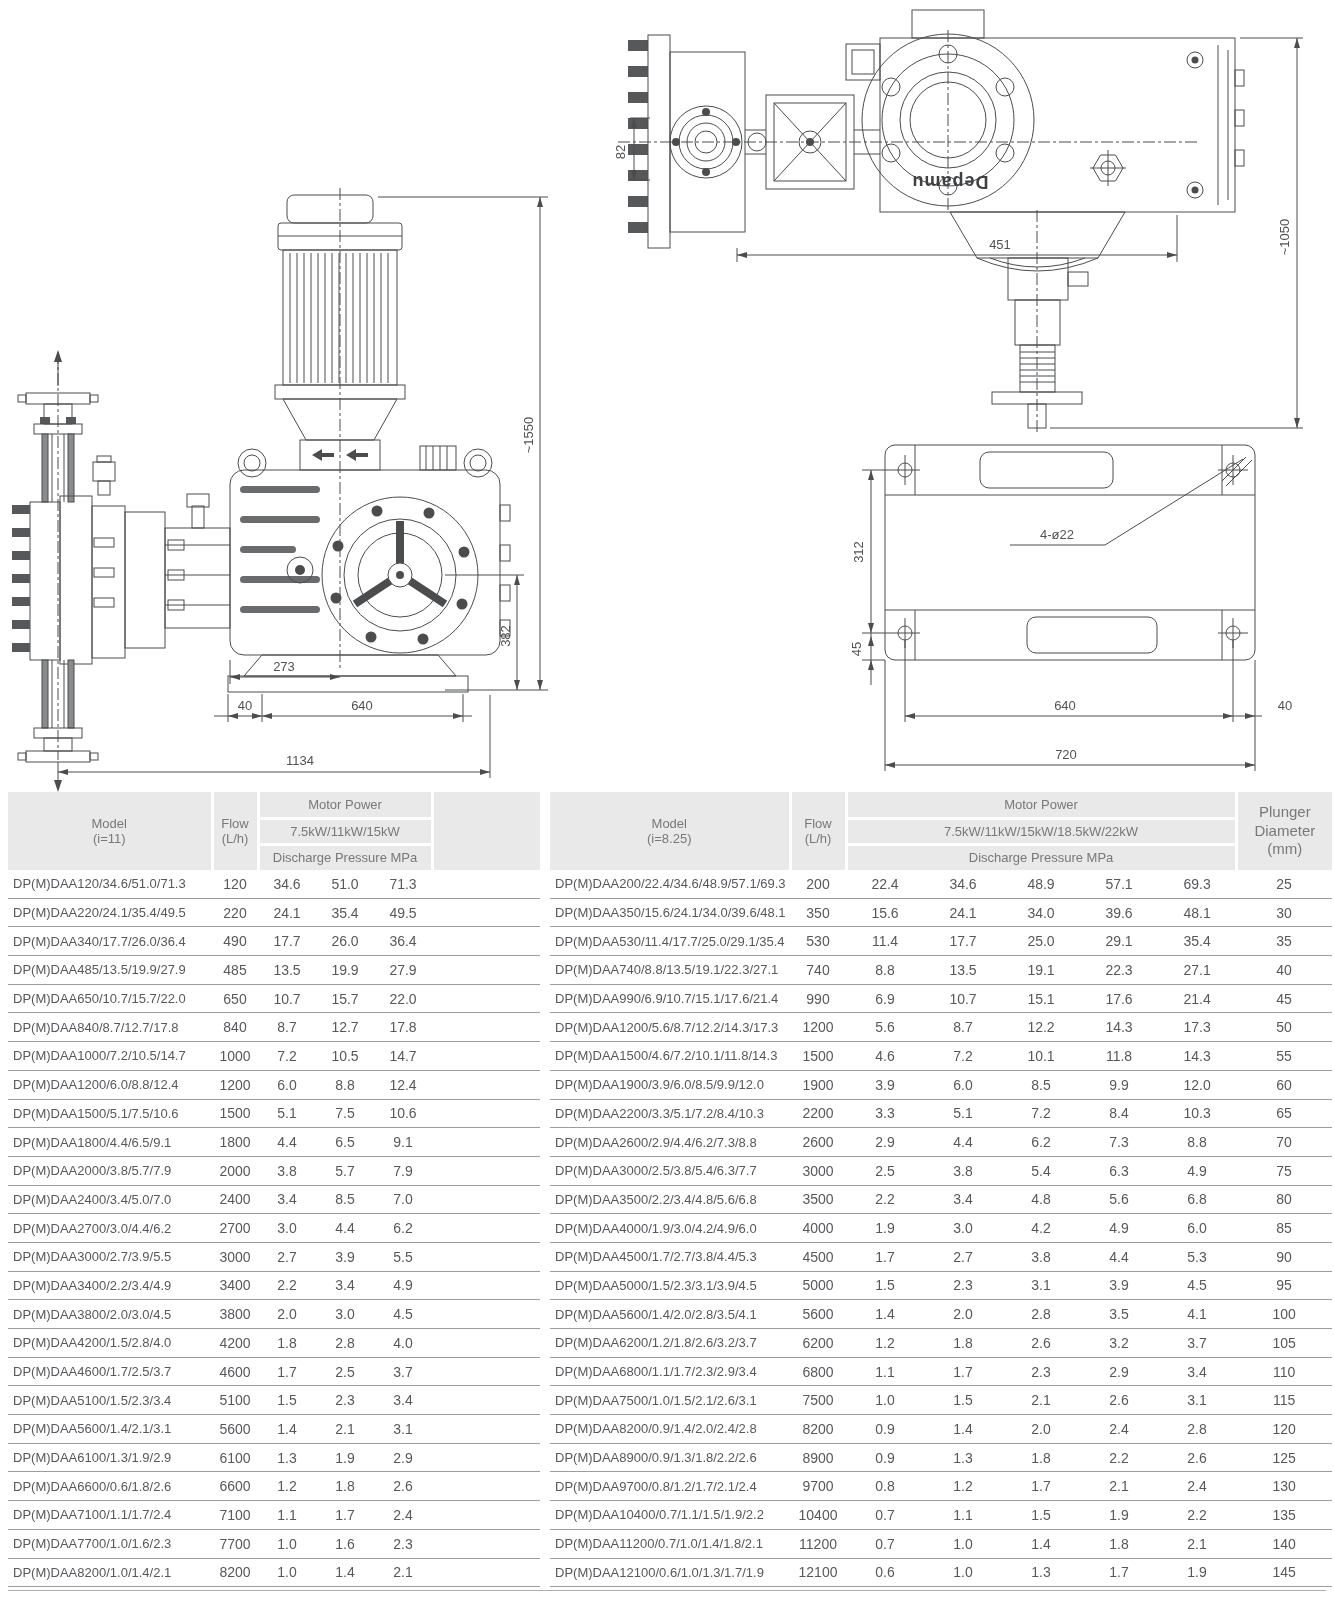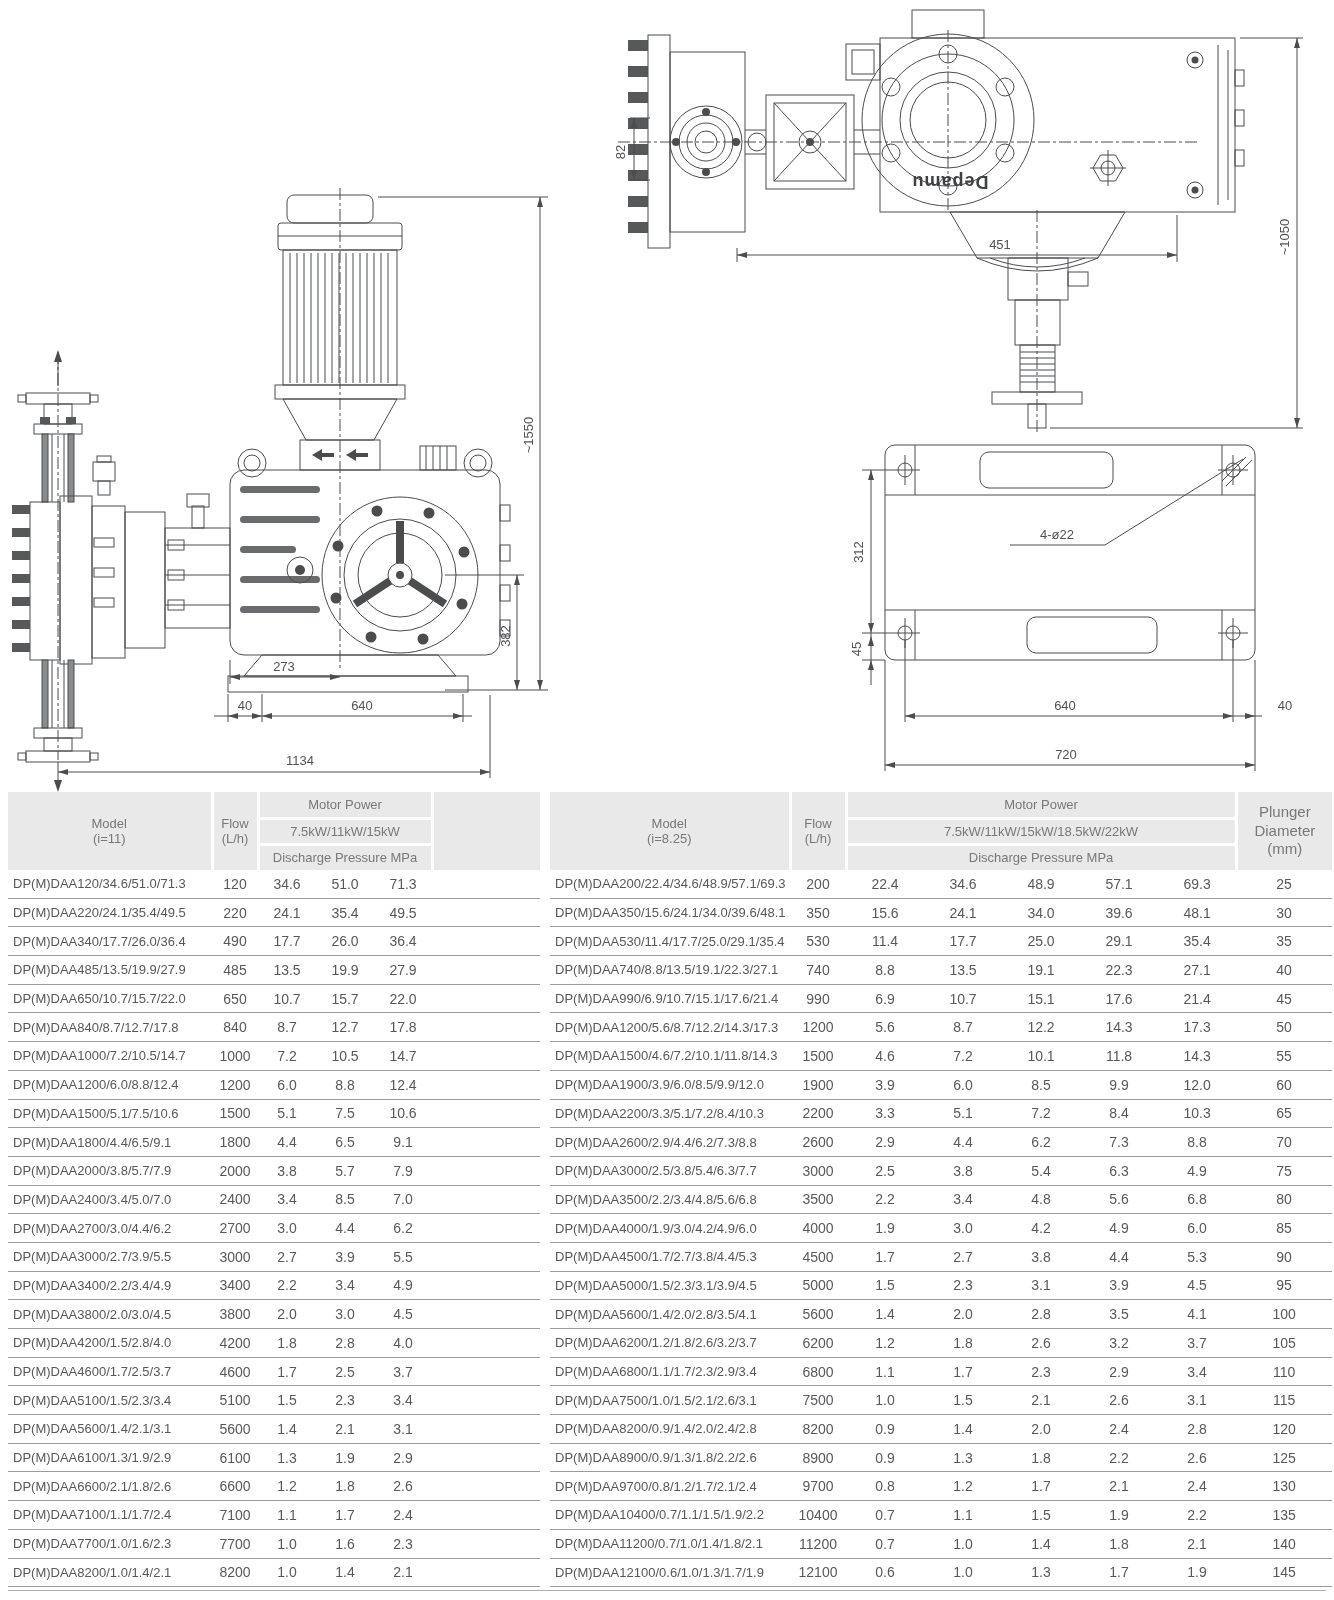--- a/index.html
+++ b/index.html
@@ -565,21 +565,21 @@
           </tr>
           <tr>
             <td class="model">DP(M)DAA6100/1.3/1.9/2.9</td>
             <td>6100</td>
             <td>1.3</td>
             <td>1.9</td>
             <td>2.9</td>
             <td></td>
           </tr>
           <tr>
-            <td class="model">DP(M)DAA6600/2.1/1.8/2.6</td>
+            <td class="model">DP(M)DAA6600/0.6/1.8/2.6</td>
             <td>6600</td>
             <td>1.2</td>
             <td>1.8</td>
             <td>2.6</td>
             <td></td>
           </tr>
           <tr>
             <td class="model">DP(M)DAA7100/1.1/1.7/2.4</td>
             <td>7100</td>
             <td>1.1</td>

